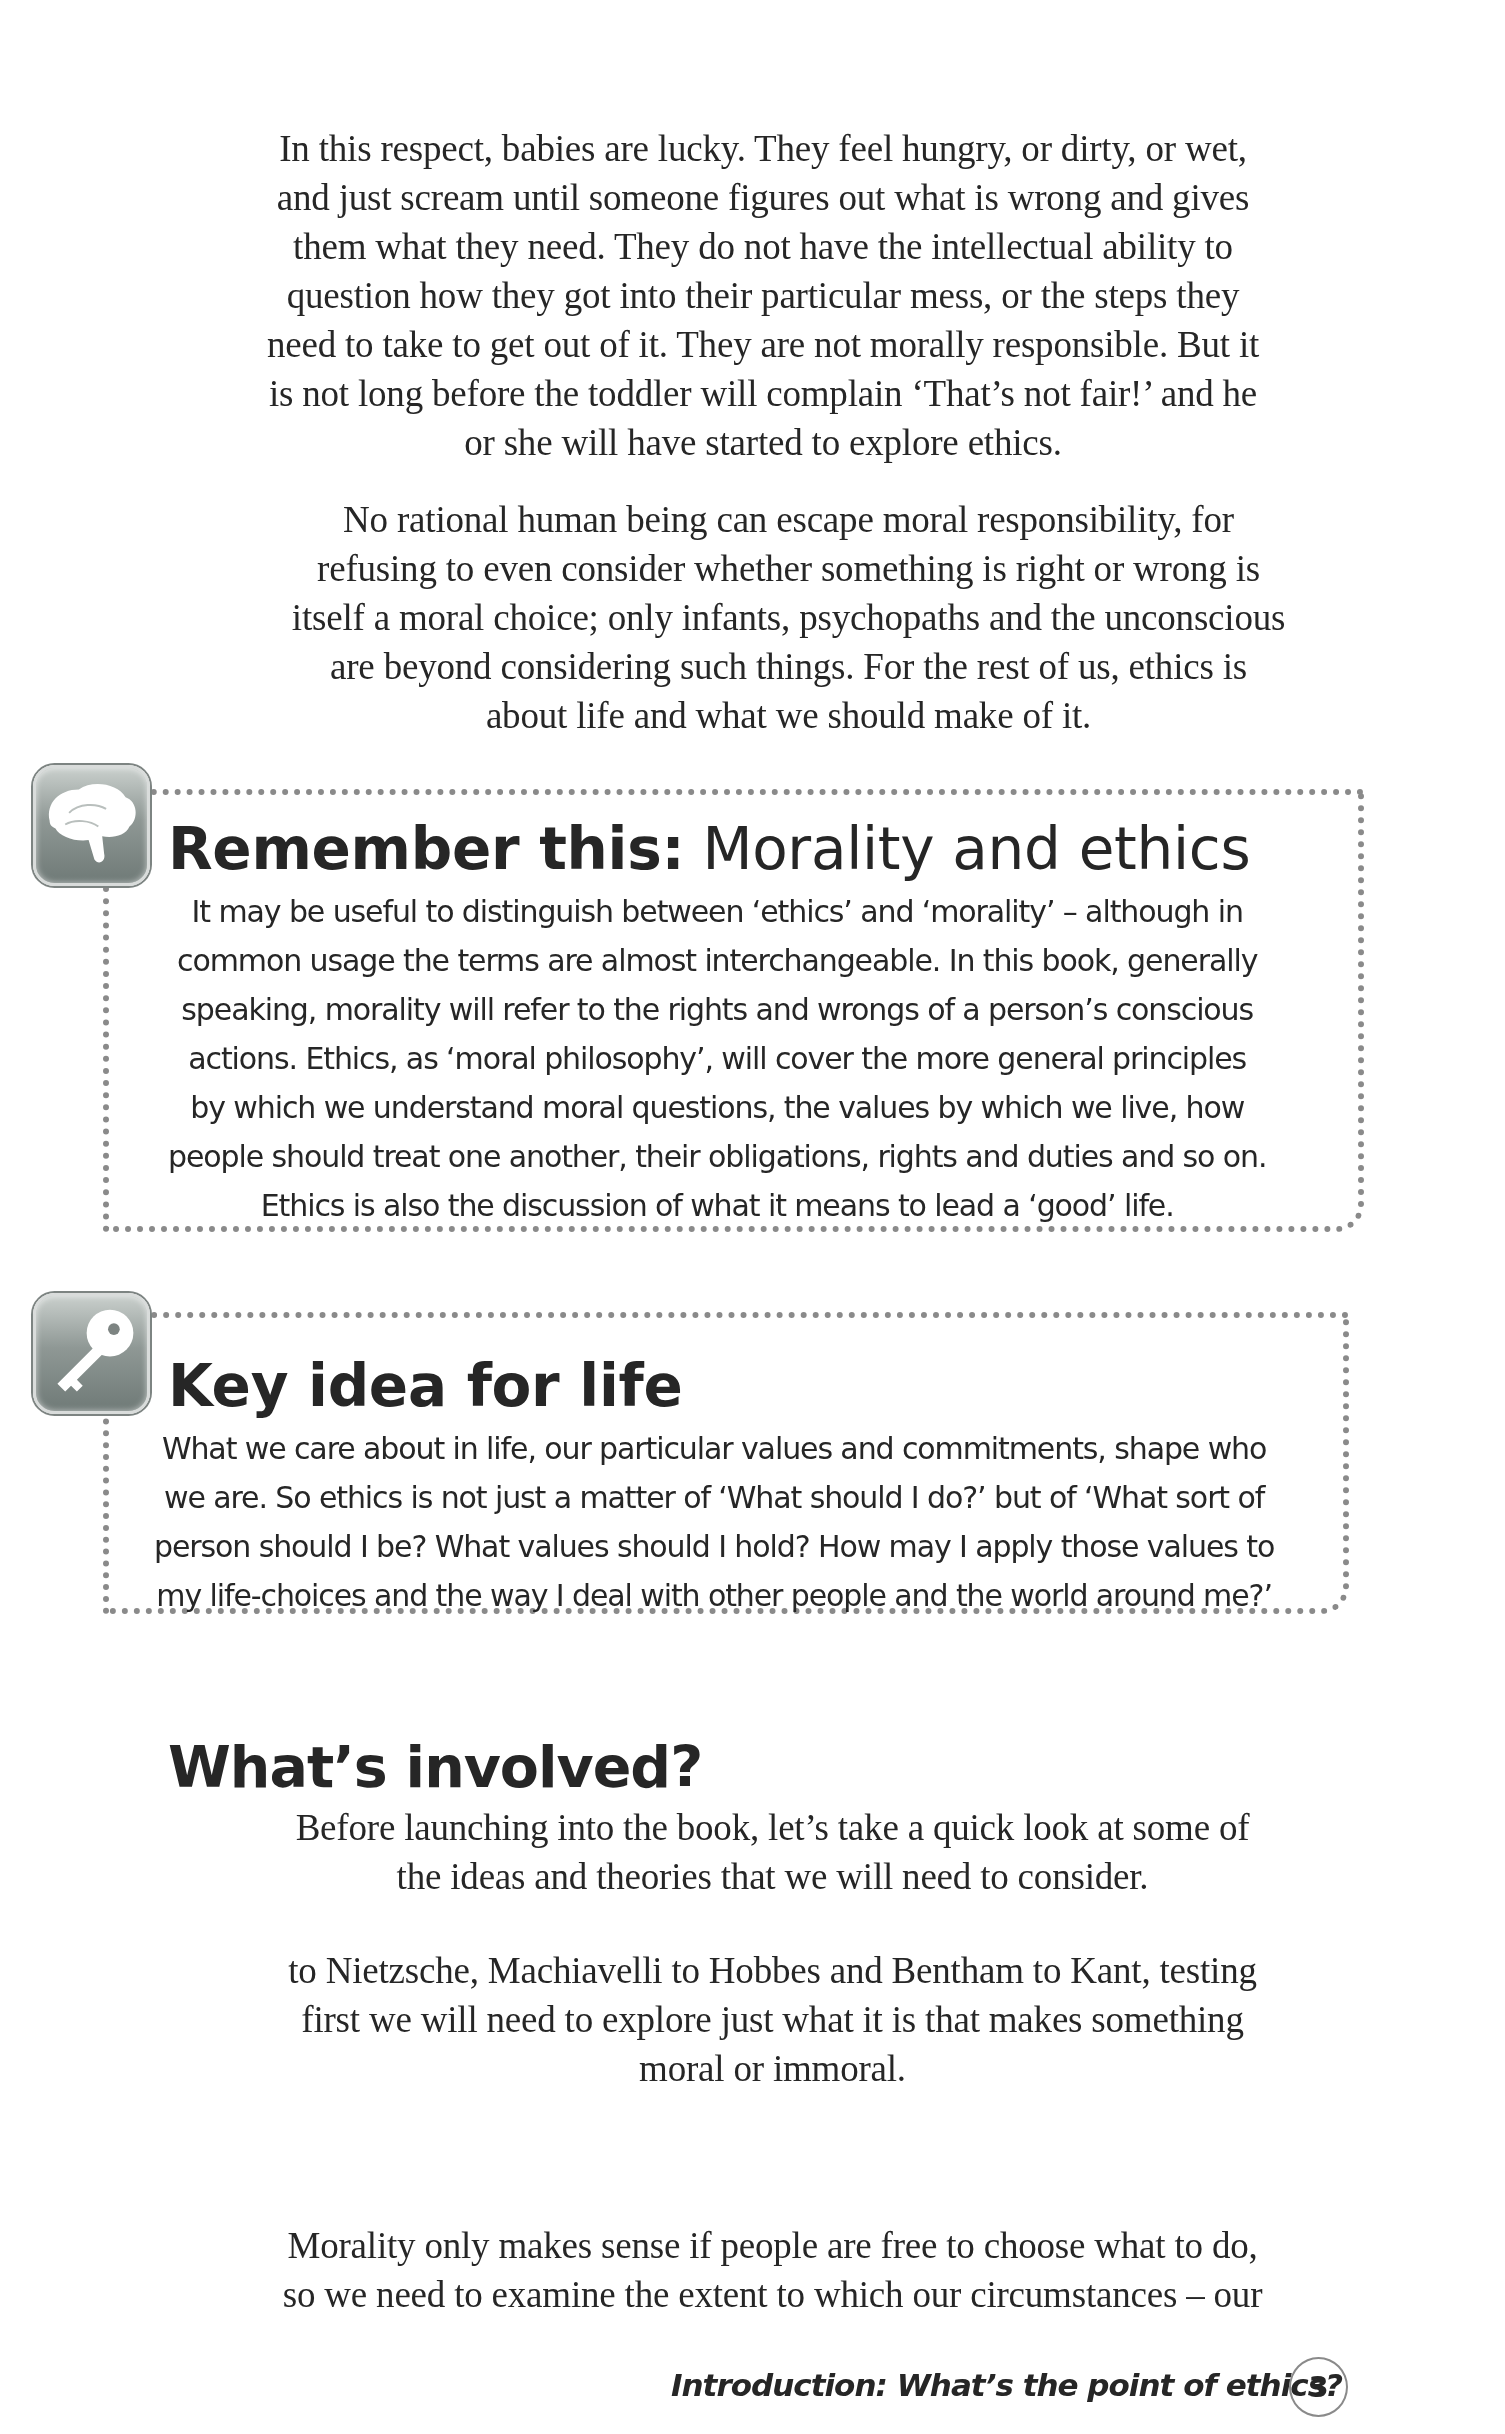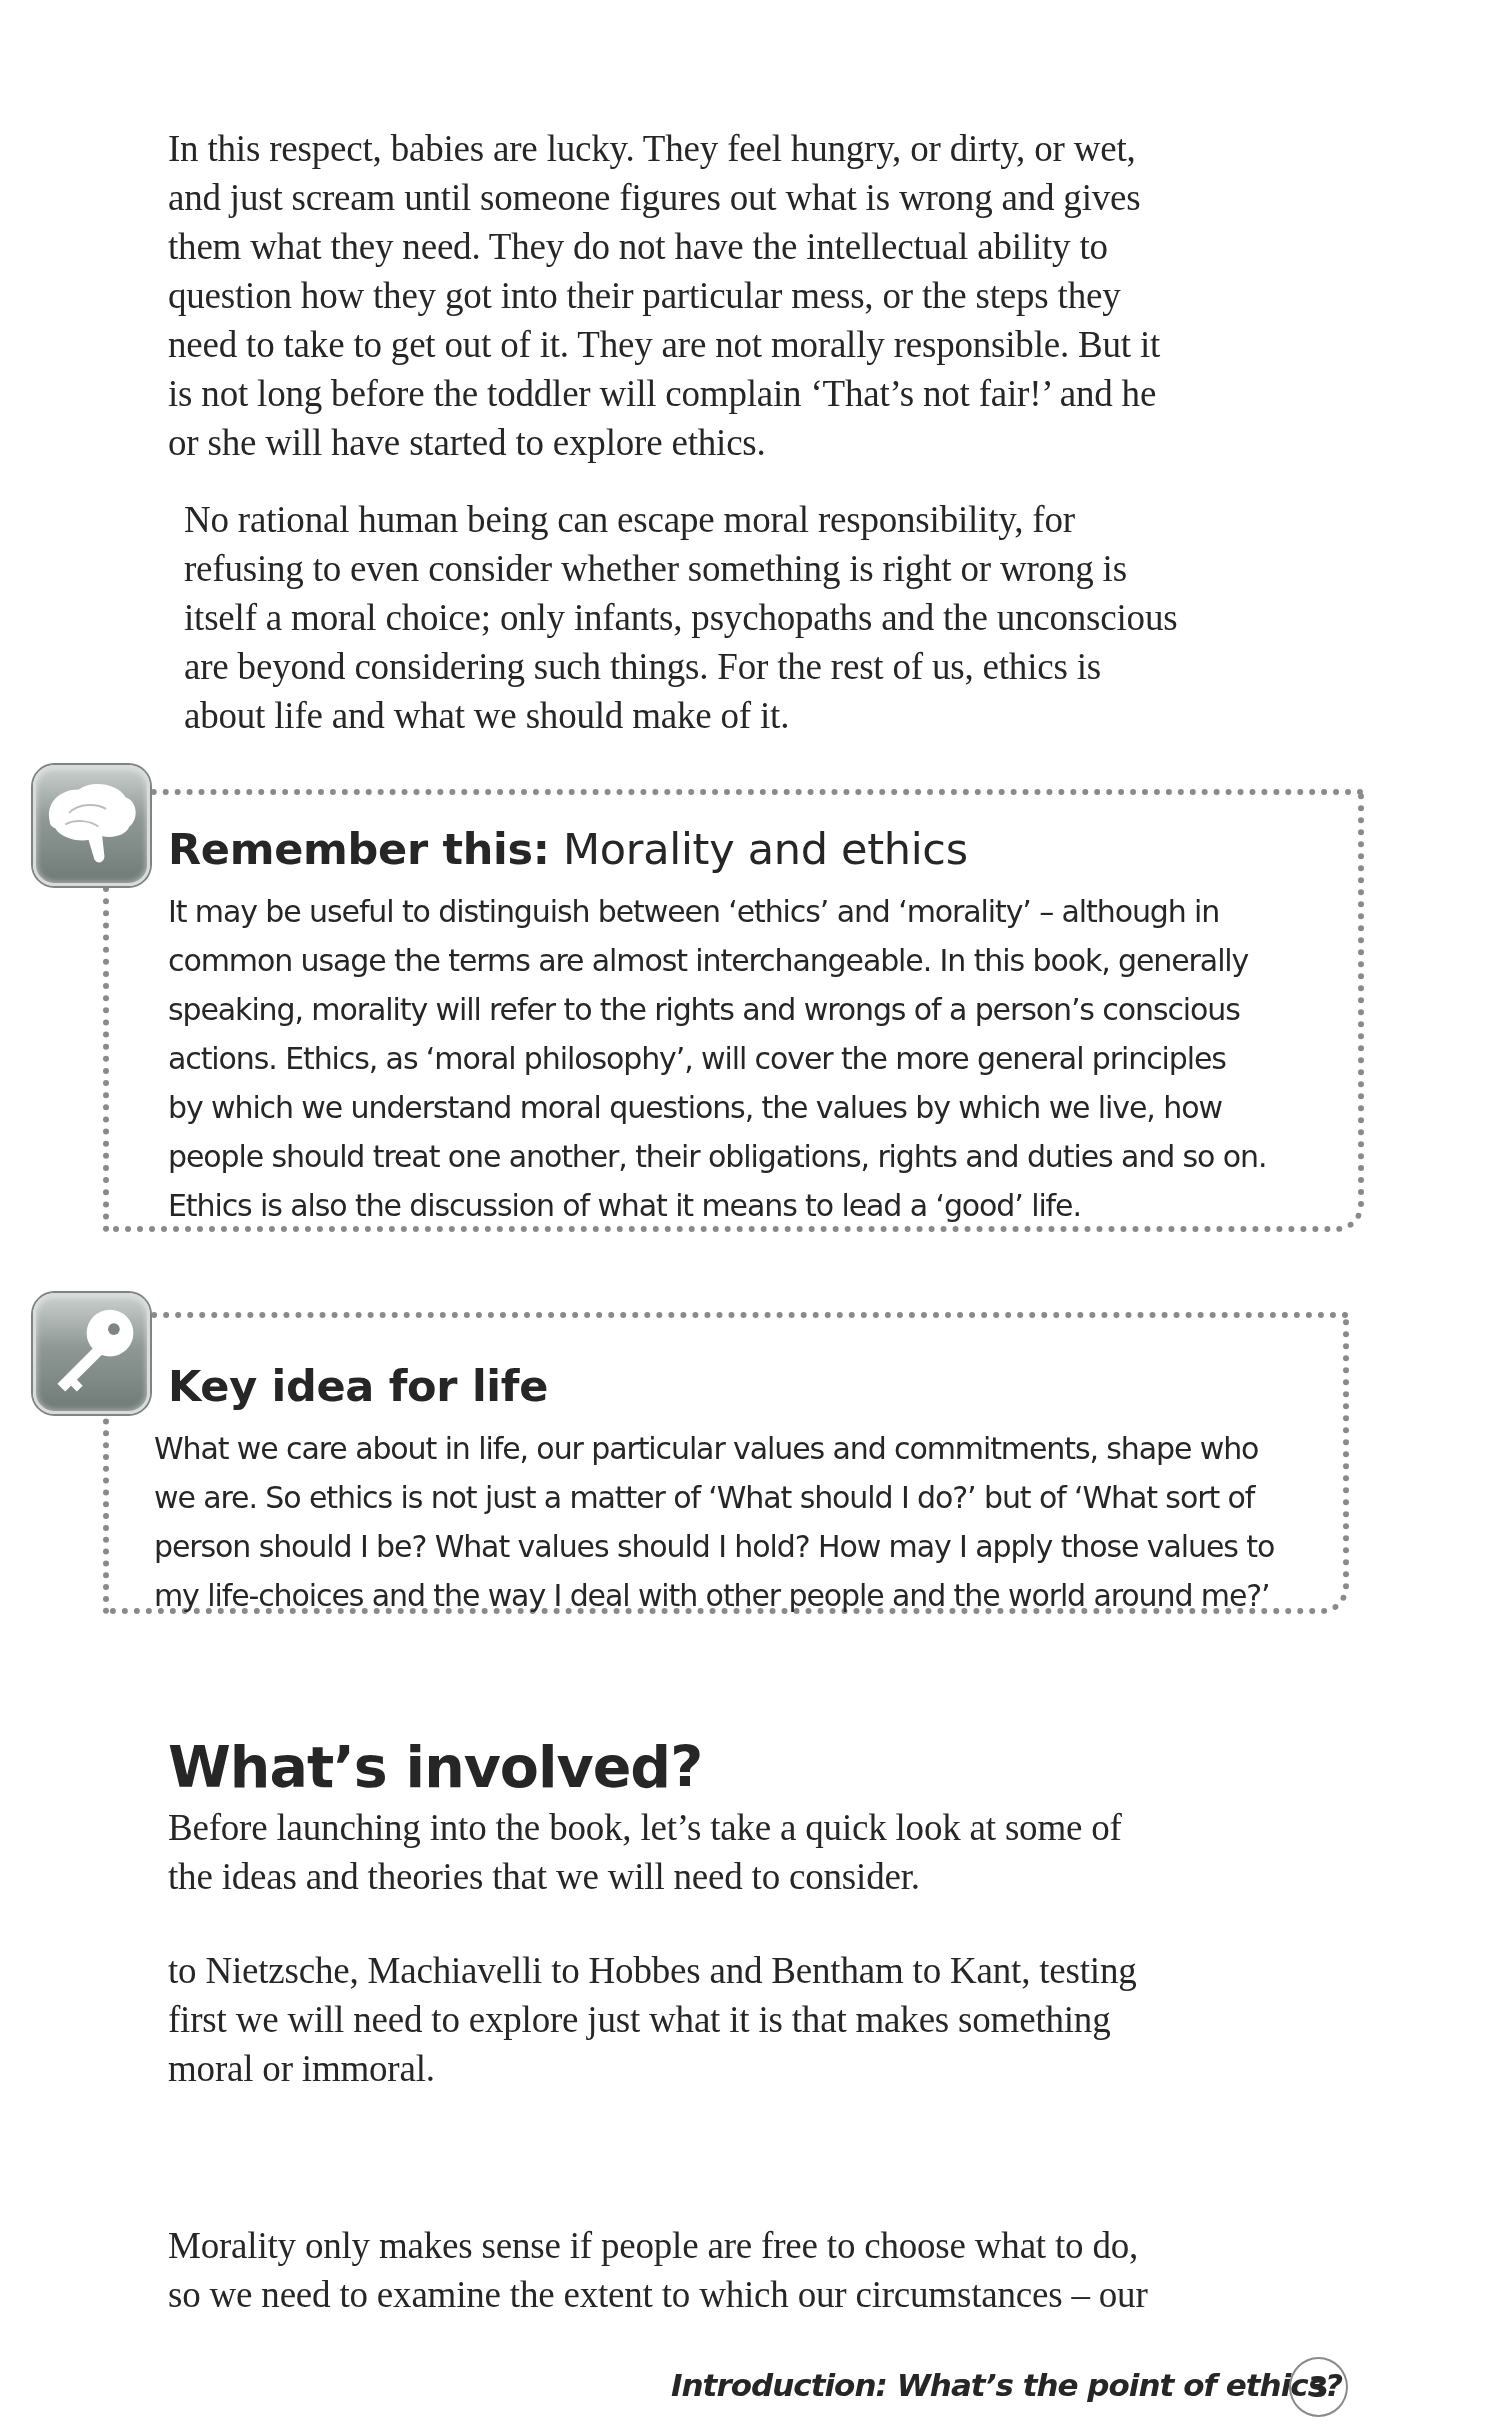--- a/index.html
+++ b/index.html
@@ -39,21 +39,21 @@
     background: linear-gradient(180deg, #c9cfcc 0%, #8f9895 45%, #6f7a77 100%);
     border: 3.9px solid #d9dcdb;
     box-shadow: 0 0 0 2px #7d8482, inset 0 0 5.9px rgba(255,255,255,0.6);
     overflow: hidden;
   }
   #icon1 { left: 33px; top: 765px; }
   #icon2 { left: 33px; top: 1293px; }
   .icon-tile svg { position: absolute; left: 0; top: 0; width: 111px; height: 115px; }
 
   .box-title {
-    position: absolute; font-size: 43px; line-height: 55px; color: #262626;
+    position: absolute; font-size: 58px; line-height: 55px; color: #262626;
     letter-spacing: -0.3px; white-space: nowrap;
   }
   .box-title .bold { font-weight: bold; }
   #box1-title { left: 168px; top: 822px; }
   #box2-title { left: 168px; top: 1359px; font-weight: bold; }
 
   .box-body {
     position: absolute; font-size: 30px; line-height: 49px; color: #262626;
     letter-spacing: -1.1px; white-space: nowrap;
   }
@@ -61,21 +61,21 @@
   #box2-body { left: 154px; top: 1424px; }
 
   #section-heading {
     left: 168px; top: 1734px; font-size: 57px; line-height: 66px;
     font-weight: bold; color: #262626; letter-spacing: -1px;
   }
   #para3 { left: 168px; top: 1803px; width: 1209px; }
   #para4 { left: 168px; top: 1946px; width: 1209px; }
   #para5 { left: 168px; top: 2221px; width: 1209px; }
 
-  .line { display: block; white-space: nowrap; }
+  .line { display: block; white-space: nowrap; text-align: center; }
 
   #footer-title {
     left: 671px; top: 2366px; font-size: 31px; line-height: 39px;
     font-style: italic; font-weight: bold; color: #262626; letter-spacing: -1px;
   }
   #page-number {
     left: 1289px; top: 2357px; width: 59px; height: 60px;
     border: 2.9px solid #8a8a8a; border-radius: 50%;
     font-size: 29px; font-weight: bold; color: #262626;
     display: flex; align-items: center; justify-content: center;

